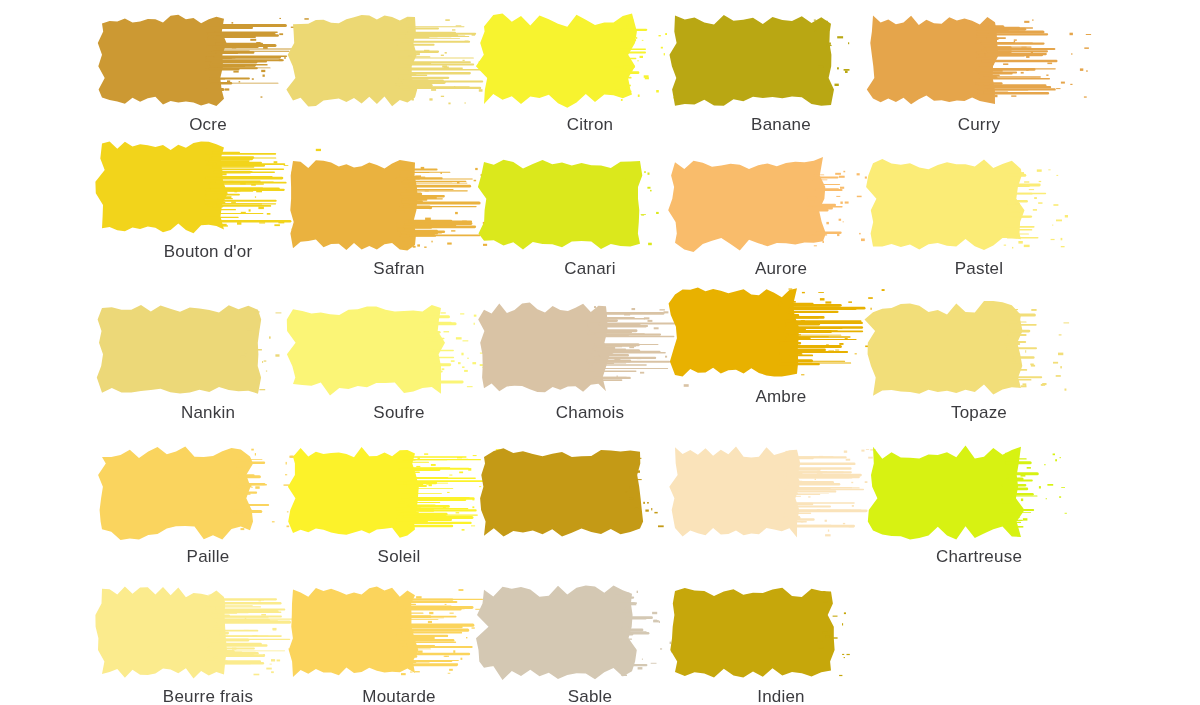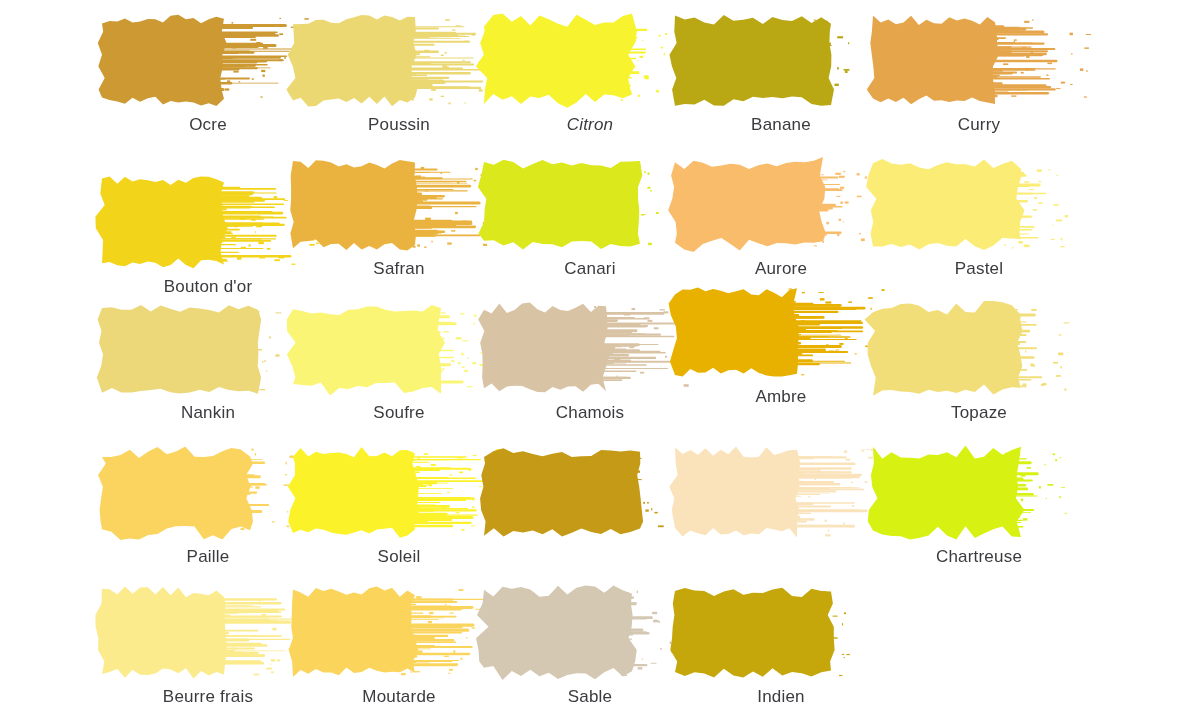--- a/index.html
+++ b/index.html
@@ -221,23 +221,22 @@
             <rect x="156.3" y="5.3" width="4.5" height="1.6"></rect>
             <rect x="182.6" y="19.9" width="3.5" height="1.8"></rect>
             <rect x="118.4" y="41.1" width="5.0" height="1.1"></rect>
             <rect x="140.4" y="84.3" width="3.2" height="2.3"></rect>
             <rect x="173.5" y="45.8" width="2.2" height="1.1"></rect>
             <rect x="175.7" y="26.6" width="3.8" height="0.9"></rect>
             <rect x="189.7" y="47.1" width="3.0" height="2.2"></rect>
           </g>
         </svg>
       </div>
-      <div class="swatch-label">Poussin</div>
-    </div>
-    <div class="swatch-cell" style="left: 480px; top: 10px; font-style: italic;">
+    </div>
+    <div class="swatch-cell" style="left: 480px; top: 10px;">
       <div class="stroke-wrap">
         <svg viewBox="0 0 220 105" xmlns="http://www.w3.org/2000/svg" preserveAspectRatio="xMinYMid meet" shape-rendering="geometricPrecision">
           <g transform="translate(0,4)" fill="#f7f32f">
             <path d="M4.0,12.6L13.3,1.1L22.5,-0.6L31.8,7.7L41.0,2.0L50.3,11.4L59.5,1.5L68.8,5.3L78.0,9.8L87.3,12.8L96.5,0.8L105.8,5.8L115.0,10.9L124.3,8.6L133.5,8.4L142.8,2.0L152.0,-0.4L156.9,17.6L155.0,29.1L148.2,40.7L155.2,52.3L148.1,63.9L150.4,75.4L152.0,80.4L142.8,84.2L133.5,81.3L124.3,80.4L115.0,87.9L105.8,79.9L96.5,88.6L87.3,93.7L78.0,89.2L68.8,80.7L59.5,84.1L50.3,82.4L41.0,90.0L31.8,82.2L22.5,85.8L13.3,80.0L4.0,90.1L4.9,75.4L7.2,63.9L-4.1,52.3L3.8,40.7L0.2,29.1L4.6,17.6Z"></path>
             <rect x="135.5" y="73.0" width="10.5" height="2.5" rx="1.3"></rect>
             <rect x="134.6" y="52.3" width="12.2" height="1.0" rx="0.5"></rect>
             <rect x="143.3" y="51.5" width="11.5" height="2.7" rx="1.3"></rect>
             <rect x="140.6" y="15.1" width="9.8" height="2.9" rx="1.4"></rect>
             <rect x="139.3" y="34.5" width="26.7" height="1.4" rx="0.7"></rect>
             <rect x="137.9" y="75.9" width="6.4" height="2.2" rx="1.1"></rect>
@@ -385,21 +384,21 @@
             <rect x="115.1" y="39.8" width="1.5" height="2.5"></rect>
             <rect x="162.1" y="63.9" width="4.6" height="1.1"></rect>
             <rect x="144.7" y="26.8" width="1.4" height="1.3"></rect>
             <rect x="215.3" y="33.4" width="4.6" height="1.5"></rect>
             <rect x="155.2" y="6.8" width="5.2" height="2.1"></rect>
           </g>
         </svg>
       </div>
       <div class="swatch-label">Curry</div>
     </div>
-    <div class="swatch-cell" style="left: 98px; top: 172px;">
+    <div class="swatch-cell" style="left: 98px; top: 137px;">
       <div class="stroke-wrap">
         <svg viewBox="0 0 220 105" xmlns="http://www.w3.org/2000/svg" preserveAspectRatio="xMinYMid meet" shape-rendering="geometricPrecision">
           <g transform="translate(0,4)" fill="#f2d41b">
             <path d="M4.0,2.4L11.6,0.6L19.3,7.7L26.9,0.7L34.5,5.6L42.1,3.2L49.8,4.2L57.4,6.0L65.0,3.9L72.6,9.1L80.3,3.8L87.9,6.8L95.5,2.0L103.1,0.6L110.8,0.8L118.4,3.2L126.0,6.4L122.7,17.6L124.0,29.1L125.1,40.7L129.7,52.3L124.0,63.9L122.5,75.4L126.0,88.5L118.4,85.0L110.8,83.8L103.1,84.3L95.5,92.2L87.9,89.0L80.3,82.6L72.6,88.9L65.0,91.3L57.4,86.7L49.8,85.5L42.1,88.0L34.5,86.5L26.9,90.2L19.3,89.2L11.6,86.0L4.0,87.3L4.6,75.4L5.0,63.9L-2.2,52.3L-2.6,40.7L6.7,29.1L2.3,17.6Z"></path>
             <rect x="117.4" y="23.1" width="49.6" height="2.7" rx="1.3"></rect>
             <rect x="110.2" y="49.0" width="45.1" height="1.8" rx="0.9"></rect>
             <rect x="109.1" y="63.9" width="64.1" height="1.9" rx="0.9"></rect>
             <rect x="116.8" y="78.9" width="76.6" height="2.6" rx="1.3"></rect>
             <rect x="107.1" y="75.7" width="33.6" height="1.4" rx="0.7"></rect>
             <rect x="111.5" y="16.5" width="43.5" height="2.8" rx="1.4"></rect>

